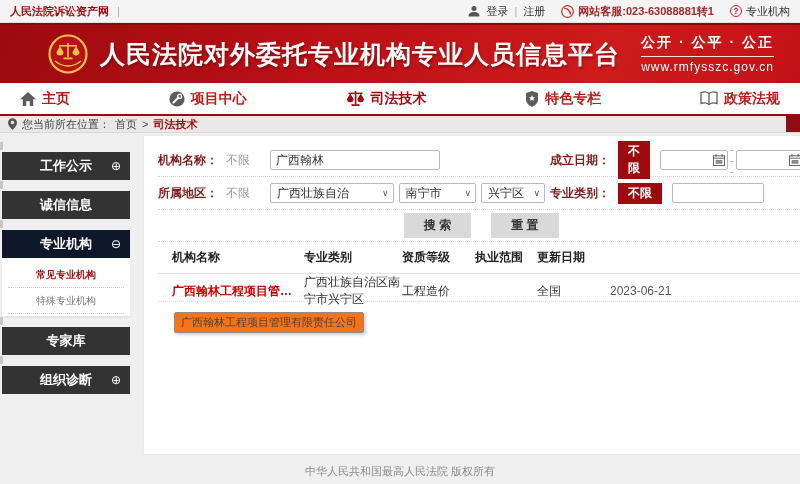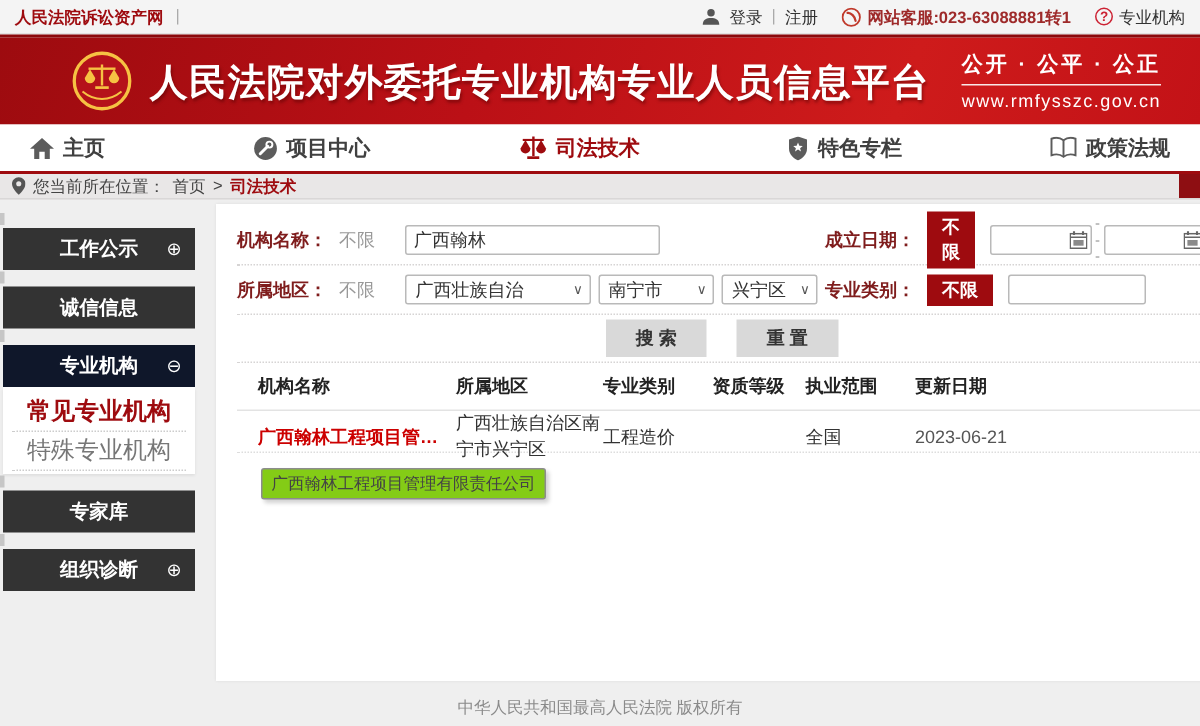--- a/index.html
+++ b/index.html
@@ -27,42 +27,42 @@
     text-shadow:1px 2px 2px rgba(80,0,0,.45); white-space:nowrap; }
   .banner-right { margin-left:auto; margin-right:6px; color:#fff; text-align:right; }
   .slogan { font-size:14px; font-weight:bold; letter-spacing:2px; padding-bottom:4px;
     border-bottom:1px solid rgba(255,255,255,.9); }
   .site-url { font-size:12px; letter-spacing:1px; margin-top:3px; }
 
   
   .nav { height:33px; background:#fff; border-bottom:2px solid #9e0b0f;
     display:flex; align-items:center; justify-content:space-between; padding:0 20px; }
   .nav-item { display:flex; align-items:center; gap:6px; font-size:14px; font-weight:bold;
-    color:#404040; cursor:pointer; }
+    color:#b91c1c; cursor:pointer; }
   .nav-item.active { color:#9e0b0f; }
 
   
   .crumb { height:17px; background:#e9e7e7; border-bottom:1px solid #d9d7d7;
     display:flex; align-items:center; font-size:11px; color:#444; padding-left:8px; gap:5px; }
   .crumb a { color:#444; text-decoration:none; cursor:pointer; }
   .crumb .current { color:#9e0b0f; font-weight:bold; }
   .crumb-marker { width:14px; height:100%; background:#8e0e12; margin-left:auto; }
 
   
   .main { display:flex; align-items:flex-start; }
   .sidebar { width:130px; flex:0 0 auto; padding:19px 0 0 2px; }
   .side-item { position:relative; height:28px; margin-bottom:11px; background:#333;
     color:#fff; font-size:13px; font-weight:bold; display:flex; align-items:center;
     justify-content:center; cursor:pointer; }
   .side-item::before { content:""; position:absolute; left:-2px; top:-10px; width:3px; height:8px; background:#c6c6c6; }
   .side-item.red { background:#0f172a; }
   .side-toggle { position:absolute; right:9px; font-size:12px; font-weight:normal; }
   .submenu { background:#fff; margin:-11px 0 11px 0; padding:4px 6px 2px 6px; box-shadow:0 1px 2px rgba(0,0,0,.08); }
   .submenu-item { height:26px; display:flex; align-items:center; justify-content:center;
-    font-size:16px; color:#777; border-bottom:1px dotted #ccc; cursor:pointer; }
+    font-size:10px; color:#777; border-bottom:1px dotted #ccc; cursor:pointer; }
   .submenu-item.active { color:#9e0b0f; font-weight:bold; }
 
   .content { flex:1; background:#fff; margin:3px 5px 0 14px; min-height:318px;
     padding:8px 14px 10px 14px; box-shadow:0 0 2px rgba(0,0,0,.08); }
 
   .frow { display:flex; align-items:center; height:33px; border-bottom:1px dotted #d6d4d4; font-size:12px; }
   .fgroup-left { display:flex; align-items:center; width:392px; flex:0 0 auto; }
   .fgroup-right { display:flex; align-items:center; }
   .flabel { font-weight:bold; color:#7f1d1d; width:68px; flex:0 0 auto; }
   .funlimited { color:#999; width:44px; flex:0 0 auto; }
@@ -88,21 +88,21 @@
     padding:4px 20px; cursor:pointer; font-family:inherit; }
 
   .tbl-head, .tbl-row { display:grid; grid-template-columns:132px 98px 73px 62px 73px 1fr;
     padding-left:14px; font-size:12px; align-items:center; }
   .tbl-head { font-weight:bold; color:#222; height:32px; border-bottom:1px solid #e3e3e3; }
   .tbl-row { height:28px; border-bottom:1px dotted #ddd; color:#333; }
   .org-link { color:#cc0000; font-weight:bold; text-decoration:none; cursor:pointer;
     white-space:nowrap; overflow:hidden; text-overflow:ellipsis; display:block; padding-right:8px; }
   .cell-date { color:#555; }
 
-  .tooltip { display:inline-block; margin:10px 0 0 16px; background:#84cc16; border:1px solid #8c8c8c;
+  .tooltip { display:inline-block; margin:10px 0 0 16px; background:#f97316; border:1px solid #8c8c8c;
     box-shadow:2px 2px 3px rgba(0,0,0,.18); font-size:11px; color:#444; padding:2px 6px; border-radius:2px; }
 
   .footer { text-align:center; font-size:11px; color:#8a8a8a; margin-top:10px; }
 
   .icon { display:inline-flex; align-items:center; }
 </style>
 </head>
 <body>
 
 <div class="topbar">
@@ -312,21 +312,20 @@
 
     
     <div class="btn-row">
       <button class="gray-btn">搜 索</button>
       <button class="gray-btn">重 置</button>
     </div>
 
     
     <div class="tbl-head">
       <span>机构名称</span>
-      <span>所属地区</span>
       <span>专业类别</span>
       <span>资质等级</span>
       <span>执业范围</span>
       <span>更新日期</span>
     </div>
     <div class="tbl-row">
       <a class="org-link">广西翰林工程项目管理有限责任...</a>
       <span>广西壮族自治区南宁市兴宁区</span>
       <span>工程造价</span>
       <span></span>

